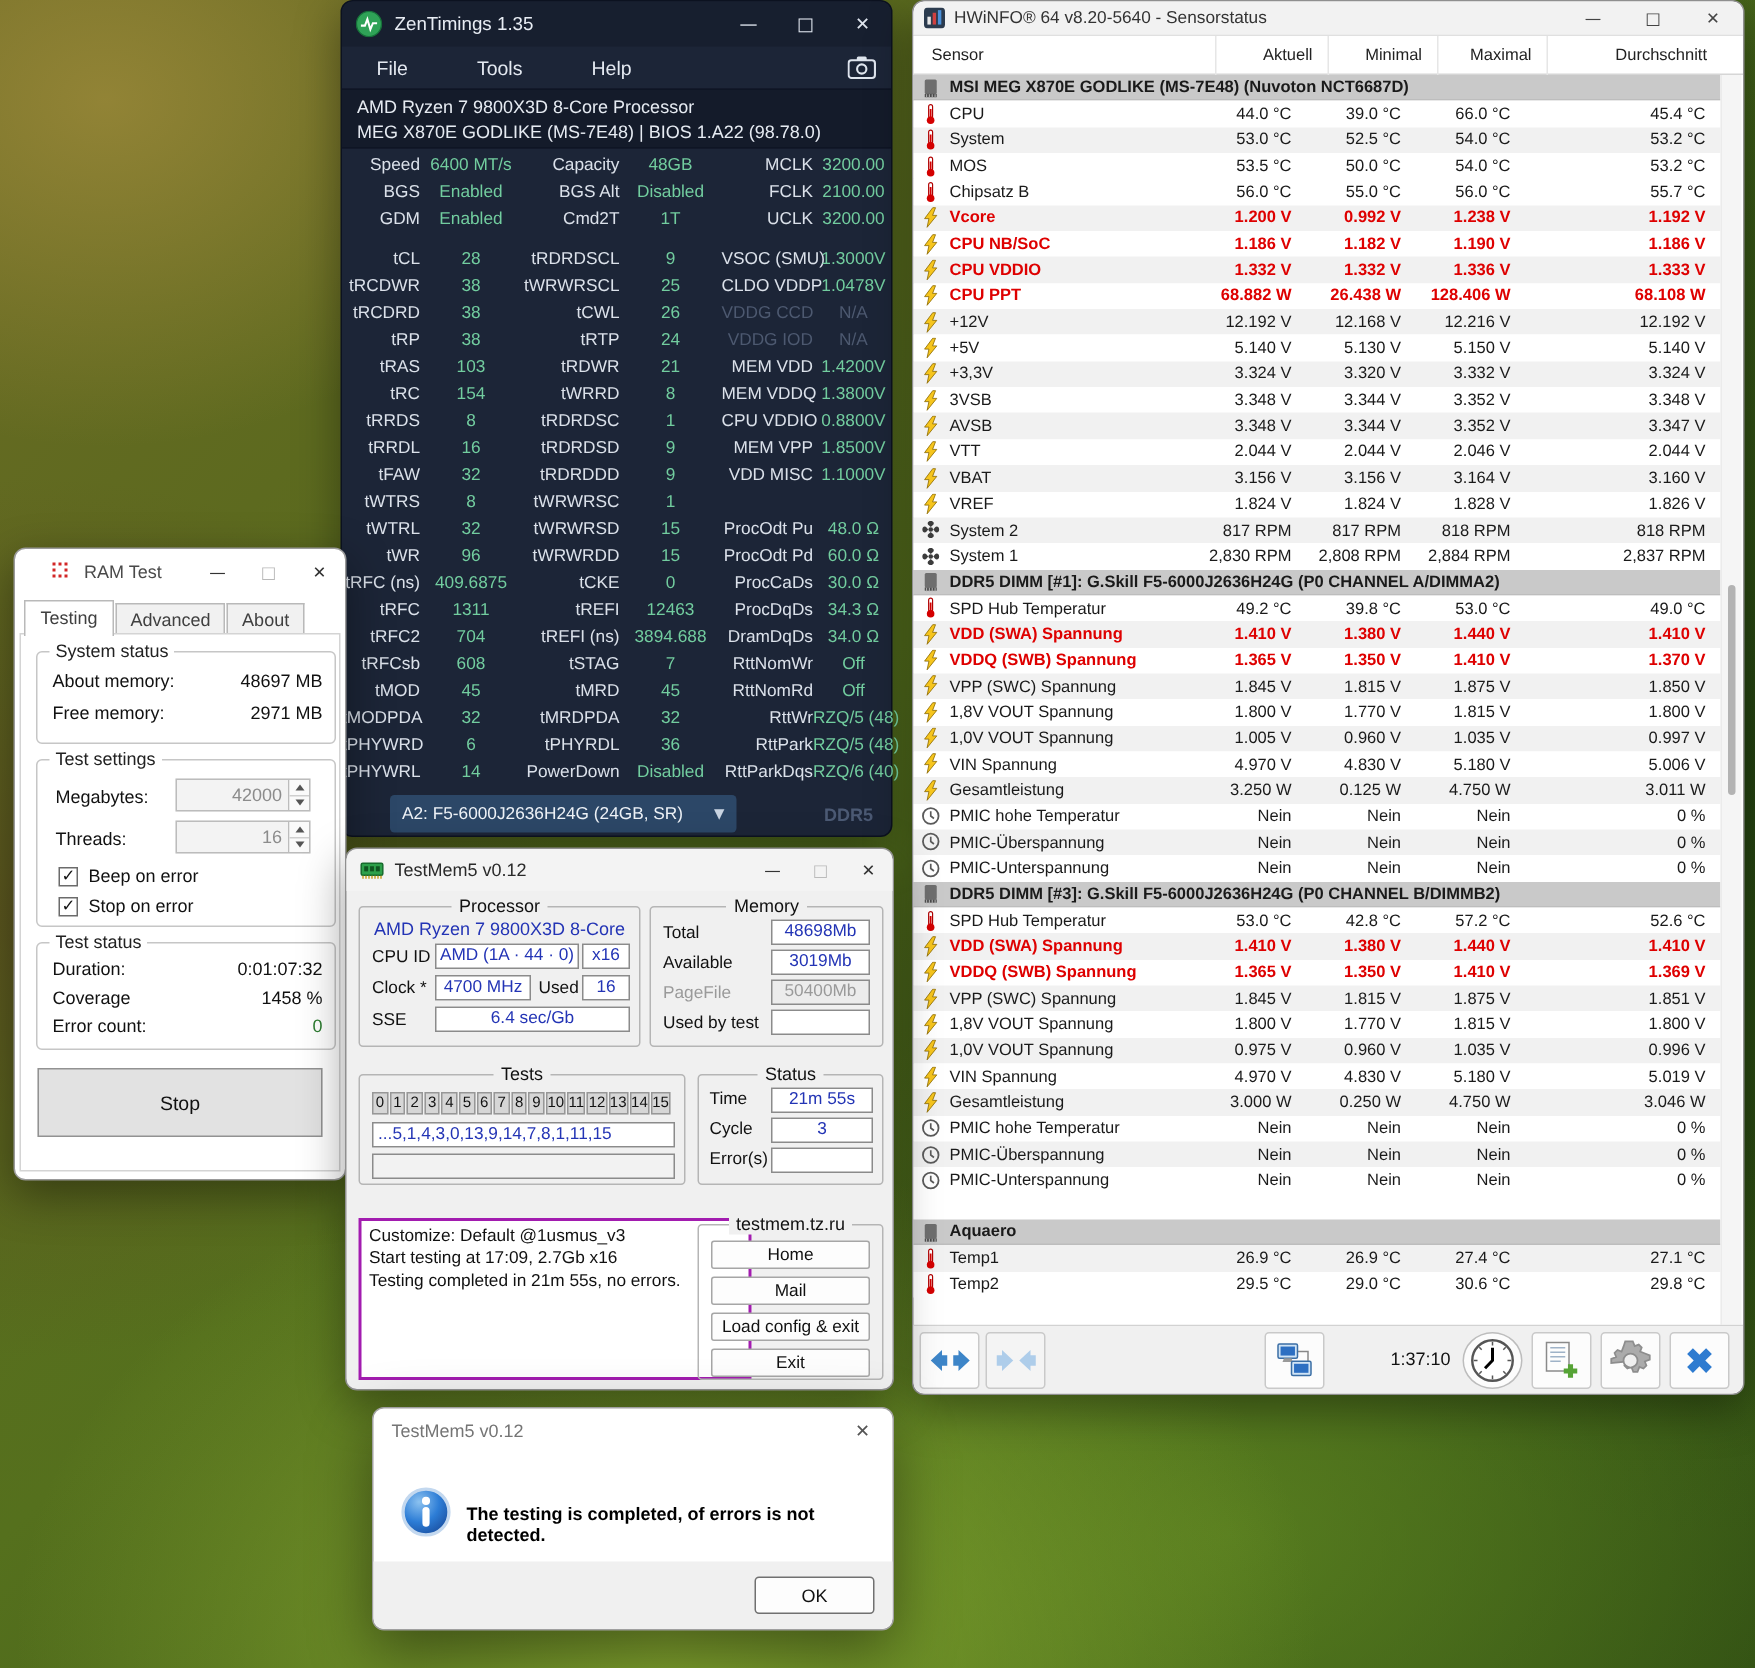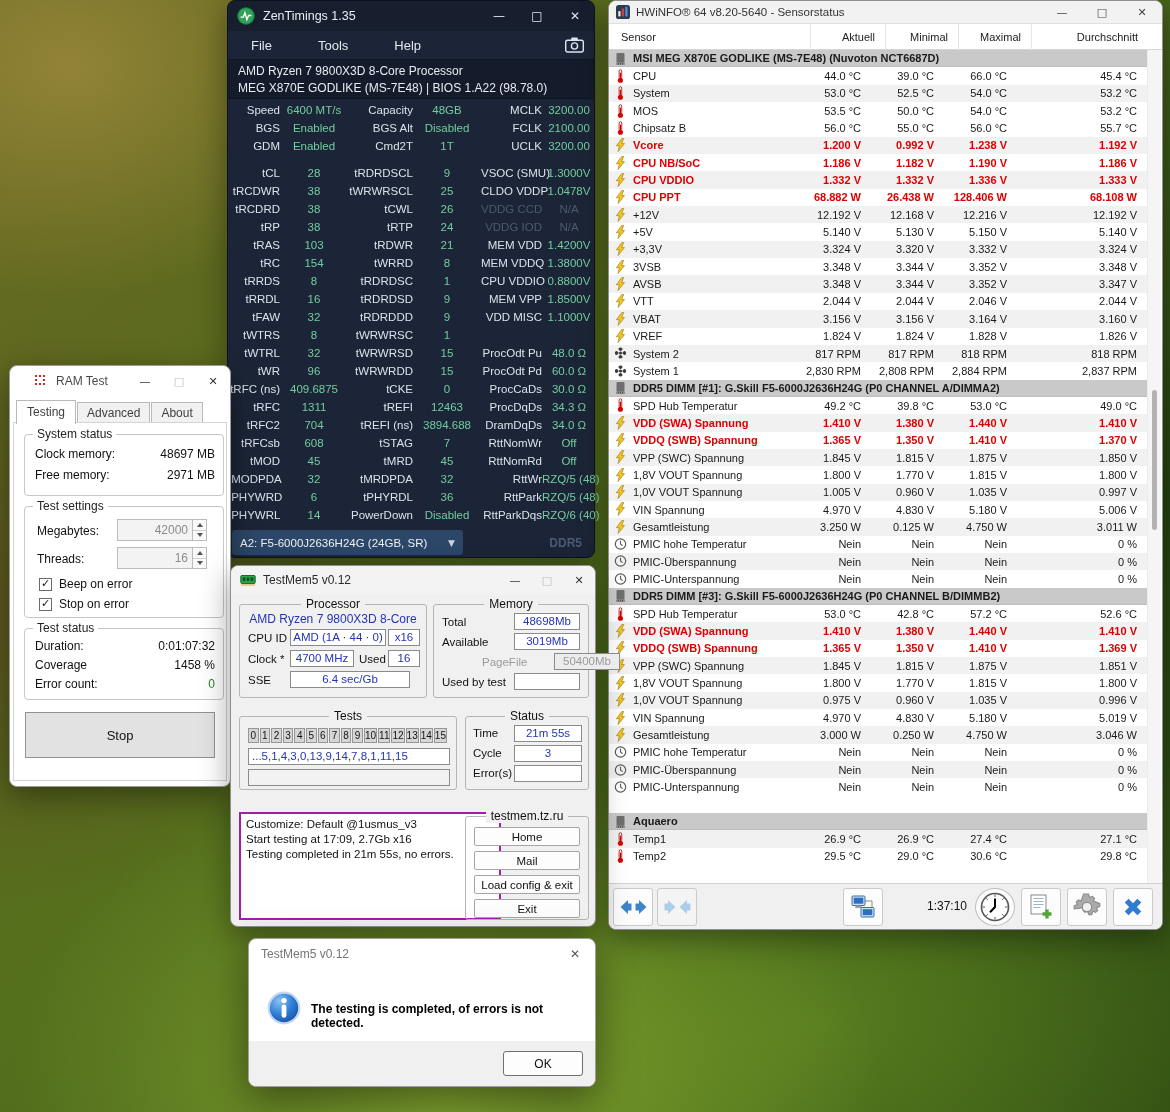--- a/index.html
+++ b/index.html
@@ -26,21 +26,21 @@
   .zt-menu { position:absolute; left:0; top:30px; right:0; height:28px; display:flex; align-items:center; font-size:13px; }
   .zt-menu-item { padding:0 23px; color:#e4e9f1; }
   .zt-camera { margin-left:auto; margin-right:10px; width:19px; height:16px; }
   .zt-info { position:absolute; left:0; top:58px; right:0; height:40px; background:#141b2a; border-top:1px solid #0e1524; border-bottom:1px solid #0e1524; padding:3px 10px; font-size:12px; line-height:17px; color:#e6ebf2; }
   .zt-row { display:grid; grid-template-columns:52px 68px 65px 68px 61px 54px; height:18px; align-items:center; font-size:11.5px; }
   #zt-config { position:absolute; left:0; top:100px; right:0; }
   #zt-timings { position:absolute; left:0; top:163px; right:0; }
   .zt-lab { text-align:right; color:#dbe1ea; white-space:nowrap; }
   .zt-val { text-align:center; color:#72cd9f; white-space:nowrap; }
   .zt-lab.muted { color:#4d5970; } .zt-val.muted { color:#4d5970; }
-  .zt-dd-bar { position:absolute; left:4px; top:529px; right:4px; height:25px; display:flex; align-items:center; }
+  .zt-dd-bar { position:absolute; left:4px; top:529px; right:4px; height:25px; display:flex; align-items:center;padding-left:28px; }
   .zt-dd { width:231px; height:25px; background:#2c4767; border-radius:3px; display:flex; align-items:center; font-size:11.5px; color:#eef2f7; padding:0 8px; }
   .zt-dd-arrow { margin-left:auto; font-size:9px; color:#c9d4e2; font-family:"DejaVu Sans",sans-serif; }
   .zt-ddr { margin-left:auto; margin-right:8px; font-size:12px; font-weight:bold; color:#4c5a74; }
 
   
   #hwinfo { left:608px; top:0; width:555px; height:930px; background:#fff; border:1px solid #8f8f8f; }
   .hw-title { position:absolute; left:0; top:0; right:0; height:23px; background:#f2f2f2; border-radius:8px 8px 0 0; border-bottom:1px solid #e0e0e0; display:flex; align-items:center; }
   .hw-logo { width:14px; height:14px; margin:0 6px 0 7px; }
   .hw-title-text { font-size:11.5px; color:#333; }
   .hw-cbtns { margin-left:auto; display:flex; }
@@ -103,21 +103,21 @@
   .tm-icon { width:16px; height:16px; margin:0 7px 0 9px; }
   .tm-title-text { font-size:12px; color:#2a2a2a; }
   .tm-cbtns { margin-left:auto; display:flex; }
   .tm-cbtn { width:32px; height:28px; display:flex; align-items:center; justify-content:center; font-size:11px; color:#333; font-family:"DejaVu Sans",sans-serif; }
   .tm-cbtn.dim { color:#bbb; }
   .tm-grp { position:absolute; border:1px solid #b5b5b5; border-radius:3px; }
   .tm-grp-legend { position:absolute; top:-8px; left:0; right:0; text-align:center; font-size:12px; color:#111; }
   .tm-grp-legend span { background:#f0f0f0; padding:0 5px; }
   .blue { color:#2334b5; }
   .tm-lab { position:absolute; font-size:11.5px; color:#111; white-space:nowrap; }
-  .tm-lab.dim, .tm-fld.dim { color:#9a9a9a;margin-left:40px; }
+  .tm-lab.dim, .tm-fld.dim { color:#9a9a9a; }
   .tm-fld { position:absolute; height:17px; background:#fff; border:1px solid #8b8b8b; font-size:11.5px; color:#2334b5; text-align:center; line-height:15px; white-space:nowrap; }
   .tm-fld.dim { background:#ececec; }
   .tm-name { position:absolute; left:0; right:0; top:7px; text-align:center; font-size:12px; }
   .tests-btns { position:absolute; left:8px; right:8px; top:11px; display:flex; }
   .tests-btns b { flex:1; height:15px; margin-right:1px; background:#d6d6d6; border:1px solid #979797; font-weight:normal; font-size:10px; display:flex; align-items:center; justify-content:center; color:#111; }
   .tm-log { position:absolute; left:8px; top:246px; width:262px; height:108px; background:#fff; border:2px solid #a21caf; font-size:11.5px; color:#111; padding:3px 5px; line-height:15px; }
   .tm-btn { position:absolute; left:8px; width:106px; height:19px; background:#fdfdfd; border:1px solid #a6a6a6; border-radius:2px; font-size:11.5px; color:#111; display:flex; align-items:center; justify-content:center; }
 
   
   #dialog { left:248px; top:938px; width:348px; height:149px; background:#fff; border:1px solid #a0a0a0; box-shadow:0 14px 42px rgba(0,0,0,.45); z-index:50; }
@@ -1040,21 +1040,21 @@
       <span class="rt-tab active">Testing</span>
       <span class="rt-tab">Advanced</span>
       <span class="rt-tab">About</span>
     </div>
     <div class="rt-pane"></div>
 
     <div class="grp" style="left:14px;top:68px;width:200px;height:62px">
       <span class="grp-legend">System status</span>
       <div id="rt-sys-rows">
           <div class="rt-line" style="top: 12px;">
-            <div>Clock memory:</div>
+            <div>About memory:</div>
             <div class="v">48697 MB</div>
           </div>
           <div class="rt-line" style="top: 33px;">
             <div>Free memory:</div>
             <div class="v">2971 MB</div>
           </div>
         </div>
     </div>
 
     <div class="grp" style="left:14px;top:140px;width:200px;height:112px">
@@ -1135,21 +1135,21 @@
       <div class="tm-grp-legend"><span>Processor</span></div>
       <div class="tm-name blue">AMD Ryzen 7 9800X3D 8-Core</div>
       <span class="tm-lab" style="left:8px;top:27px">CPU ID</span>
       <div class="tm-fld" style="left:50px;top:24px;width:96px">AMD  (1A · 44 · 0)</div>
       <div class="tm-fld" style="left:148px;top:24px;width:32px">x16</div>
       <span class="tm-lab" style="left:8px;top:48px">Clock *</span>
       <div class="tm-fld" style="left:50px;top:45px;width:64px">4700 MHz</div>
       <span class="tm-lab" style="left:119px;top:48px">Used</span>
       <div class="tm-fld" style="left:148px;top:45px;width:32px">16</div>
       <span class="tm-lab" style="left:8px;top:69px">SSE</span>
-      <div class="tm-fld" style="left:50px;top:66px;width:120px">6.4 sec/Gb</div>
+      <div class="tm-fld" style="left:50px;top:66px;width:130px">6.4 sec/Gb</div>
     </div>
 
     <div class="tm-grp" style="left:202px;top:38px;width:156px;height:94px">
       <div class="tm-grp-legend"><span>Memory</span></div>
       <span class="tm-lab" style="left:8px;top:11px">Total</span>
       <div class="tm-fld" style="left:80px;top:8px;width:66px">48698Mb</div>
       <span class="tm-lab" style="left:8px;top:31px">Available</span>
       <div class="tm-fld" style="left:80px;top:28px;width:66px">3019Mb</div>
       <span class="tm-lab dim" style="left:8px;top:51px">PageFile</span>
       <div class="tm-fld dim" style="left:80px;top:48px;width:66px">50400Mb</div>

